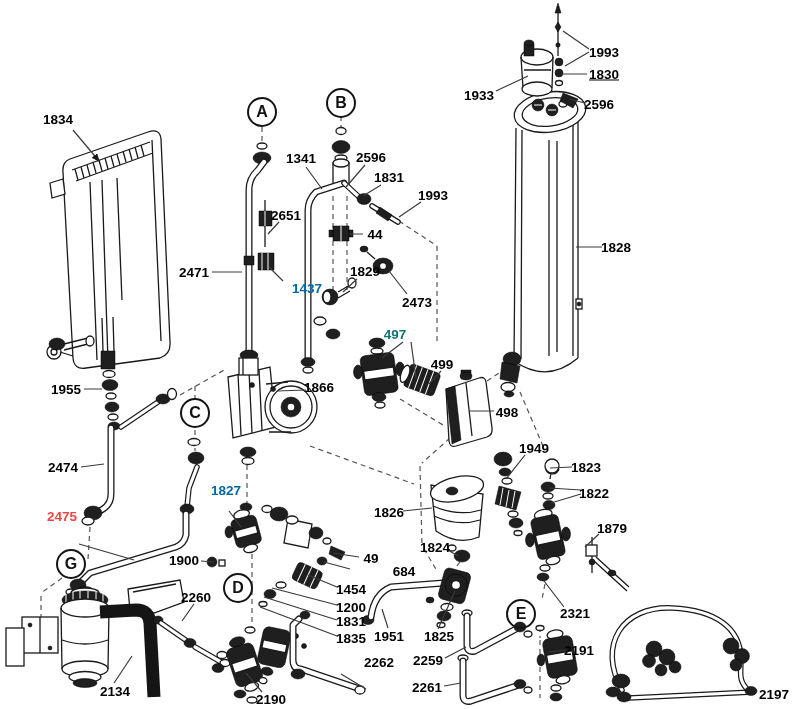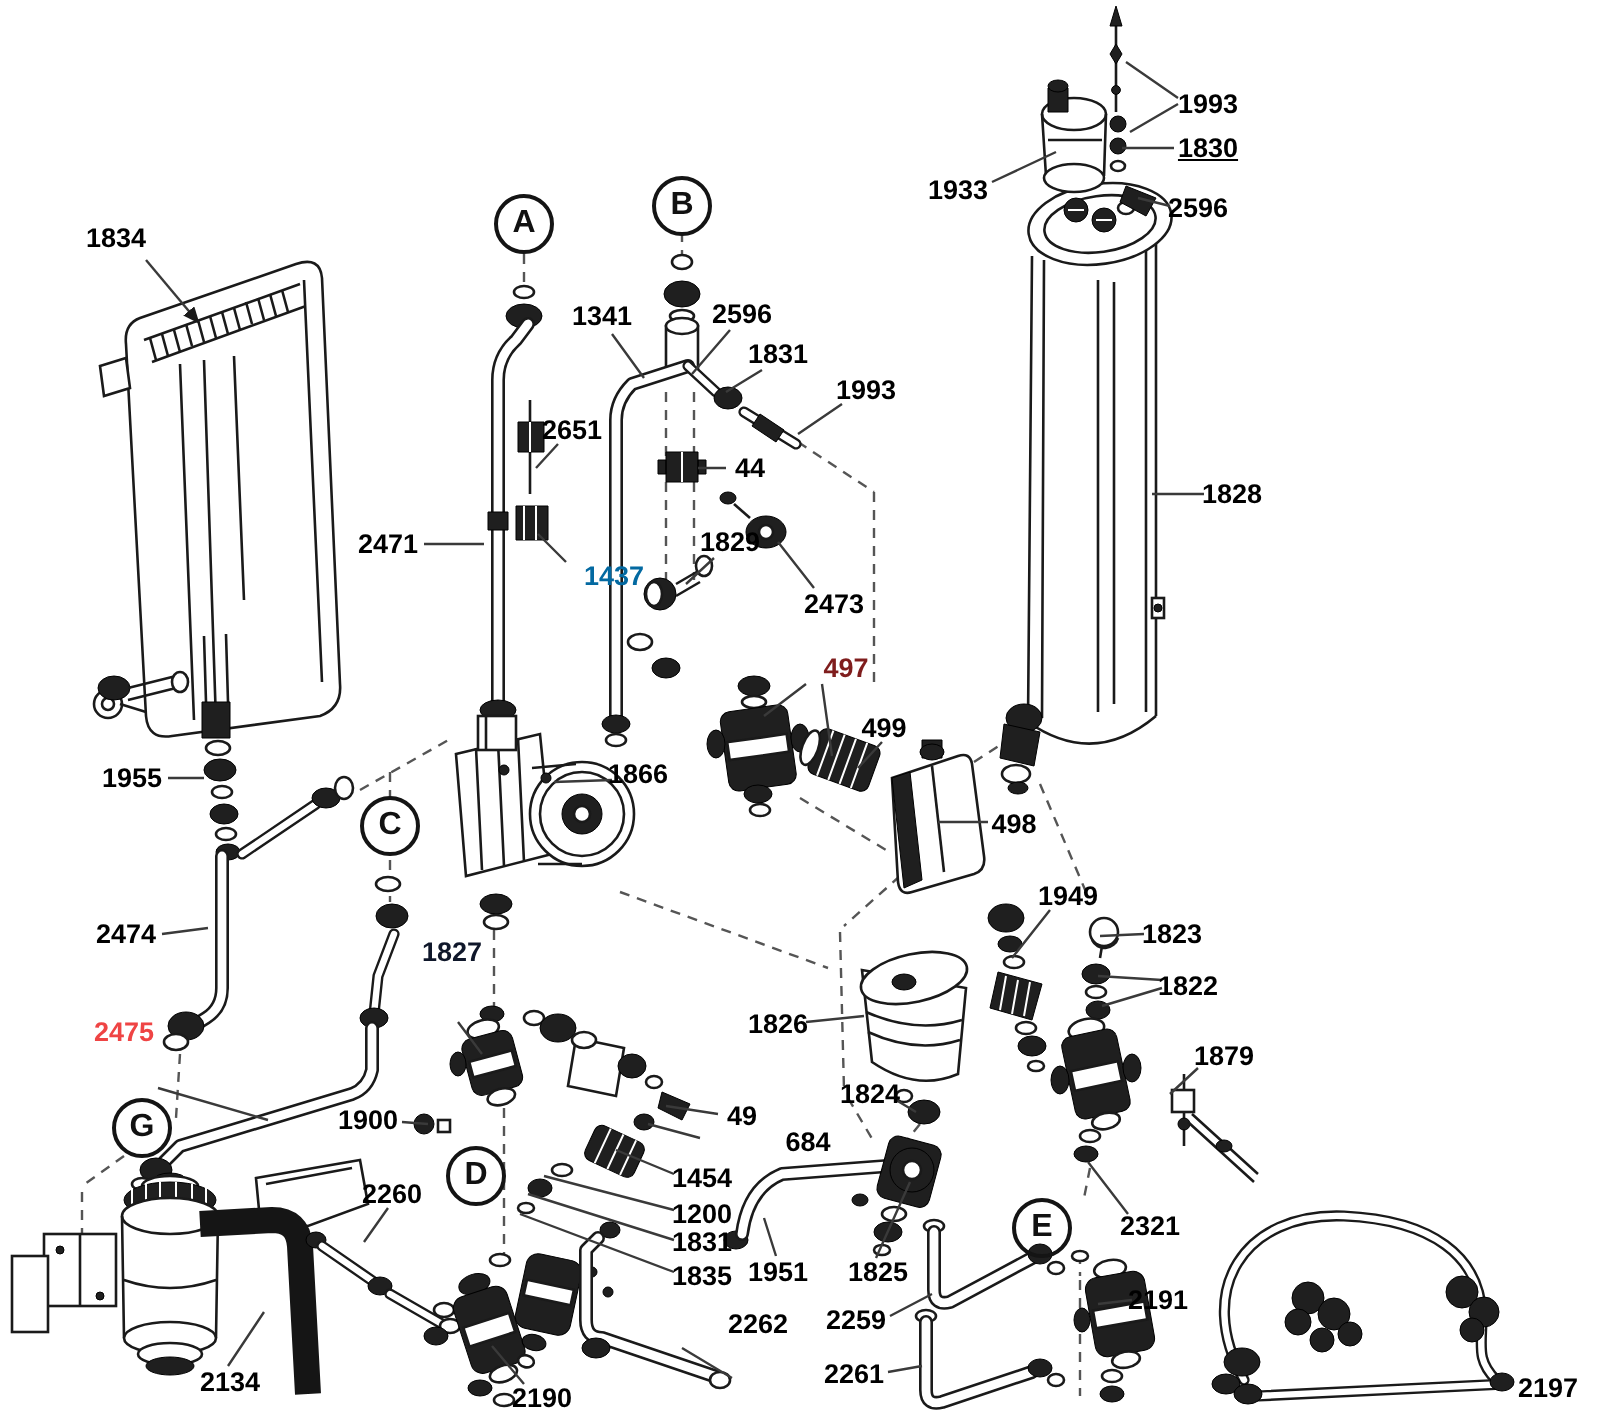--- a/index.html
+++ b/index.html
@@ -438,27 +438,27 @@
       <span class="part-label" style="left: 375px; top: 234px; color: rgb(0, 0, 0);">44</span>
       <span class="part-label" style="left: 194px; top: 272px; color: rgb(0, 0, 0);">2471</span>
       <span class="part-label" style="left: 291px; top: 288px; color: #0369a1; margin-left: 16px;">1437</span>
       <span class="part-label" style="left: 365px; top: 271px; color: rgb(0, 0, 0);">1829</span>
       <span class="part-label" style="left: 417px; top: 302px; color: rgb(0, 0, 0);">2473</span>
       <span class="part-label" style="left: 604px; top: 52px; color: rgb(0, 0, 0);">1993</span>
       <span class="part-label" style="left: 604px; top: 74px; color: rgb(0, 0, 0); text-decoration: underline;">1830</span>
       <span class="part-label" style="left: 479px; top: 95px; color: rgb(0, 0, 0);">1933</span>
       <span class="part-label" style="left: 599px; top: 104px; color: rgb(0, 0, 0);">2596</span>
       <span class="part-label" style="left: 616px; top: 247px; color: rgb(0, 0, 0);">1828</span>
-      <span class="part-label" style="left: 423px; top: 334px; color: #7f1d1d; text-align: center;">497</span>
+      <span class="part-label" style="left: 395px; top: 334px; color: #0f766e; text-align: center;">497</span>
       <span class="part-label" style="left: 442px; top: 364px; color: rgb(0, 0, 0);">499</span>
       <span class="part-label" style="left: 507px; top: 412px; color: rgb(0, 0, 0);">498</span>
       <span class="part-label" style="left: 66px; top: 389px; color: rgb(0, 0, 0);">1955</span>
       <span class="part-label" style="left: 319px; top: 387px; color: rgb(0, 0, 0);">1866</span>
       <span class="part-label" style="left: 63px; top: 467px; color: rgb(0, 0, 0);">2474</span>
-      <span class="part-label" style="left: 226px; top: 476px; color: #0f172a;">1827</span>
+      <span class="part-label" style="left: 226px; top: 490px; color: #0369a1;">1827</span>
       <span class="part-label" style="left: 389px; top: 512px; color: rgb(0, 0, 0);">1826</span>
       <span class="part-label" style="left: 62px; top: 516px; color: #ef4444;">2475</span>
       <span class="part-label" style="left: 184px; top: 560px; color: rgb(0, 0, 0);">1900</span>
       <span class="part-label" style="left: 371px; top: 558px; color: rgb(0, 0, 0);">49</span>
       <span class="part-label" style="left: 364px; top: 571px; color: rgb(0, 0, 0); margin-left: 40px;">684</span>
       <span class="part-label" style="left: 351px; top: 589px; color: rgb(0, 0, 0);">1454</span>
       <span class="part-label" style="left: 351px; top: 607px; color: rgb(0, 0, 0);">1200</span>
       <span class="part-label" style="left: 351px; top: 621px; color: rgb(0, 0, 0);">1831</span>
       <span class="part-label" style="left: 351px; top: 638px; color: rgb(0, 0, 0);">1835</span>
       <span class="part-label" style="left: 196px; top: 597px; color: rgb(0, 0, 0);">2260</span>

